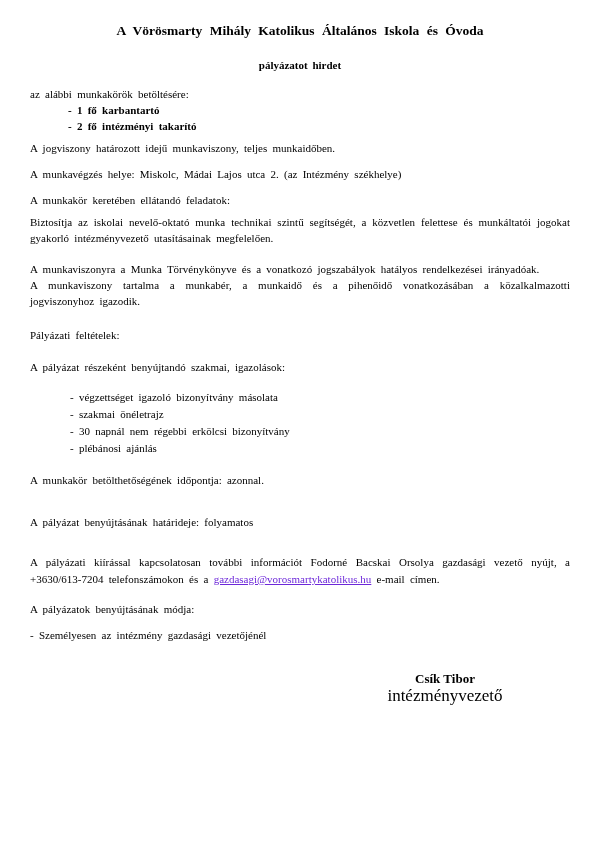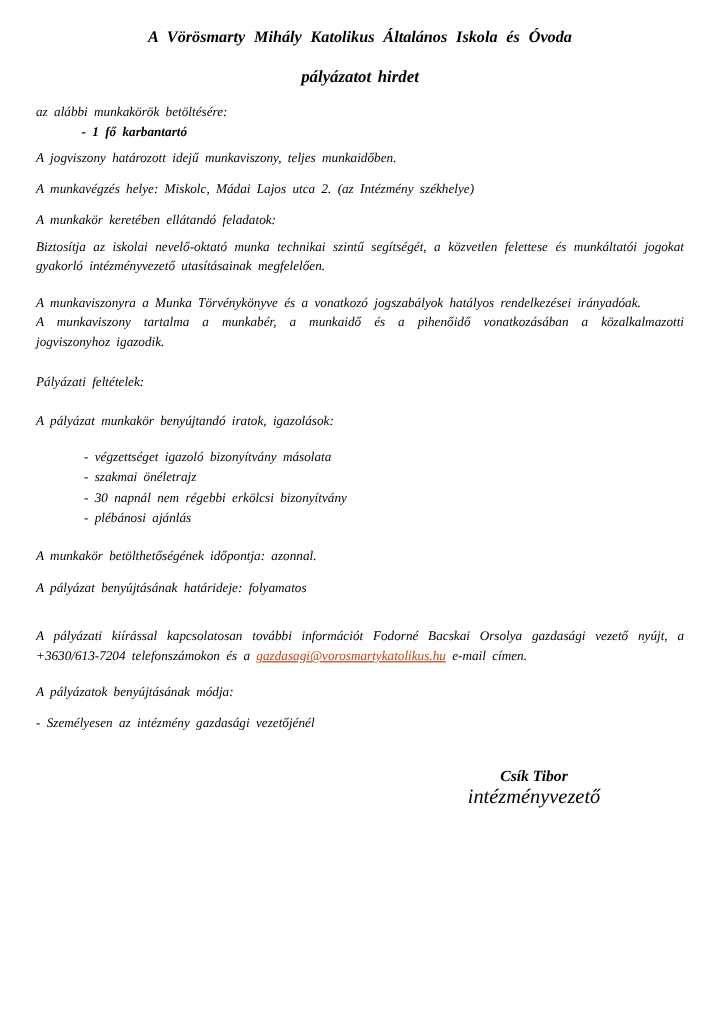--- a/index.html
+++ b/index.html
@@ -7,38 +7,37 @@
     width: 600px; height: 841px;
     background: #ffffff;
     color: #000000;
     font-family: "Liberation Serif", "DejaVu Serif", serif;
     overflow: hidden;
   }
   .page {
     box-sizing: border-box;
     width: 600px; height: 621px;
     padding: 22px 30px 0 30px;
-    font-style: italic;
   }
   p, div.t {
     margin: 0;
     font-size: 11px;
     line-height: 16px;
     word-spacing: 2.5px;
   }
   .just { text-align: justify; }
   .school-title {
     font-size: 13.5px;
     font-weight: bold;
     word-spacing: 4px;
     line-height: 18px;
     text-align: center;
   }
   .announce-title {
-    font-size: 14px;
+    font-size: 11px;
     font-weight: bold;
     line-height: 22px;
     text-align: center;
     margin-top: 14px;
     word-spacing: 2px;
   }
   .intro       { margin-top: 10px; }
   .pos-item    { padding-left: 38px; font-weight: bold; word-spacing: 3px; }
   .pos-1       { margin-top: 7px; }
   .pos-2       { margin-top: 9px; }
@@ -46,27 +45,27 @@
   .p-location  { margin-top: 10px; }
   .p-tasksh    { margin-top: 10px; }
   .p-tasksb    { margin-top: 6px; }
   .law-block   { margin-top: 15px; }
   .p-condh     { margin-top: 18px; }
   .cond-list   { margin-top: 17px; }
   .cond-list .t, .doc-list .t { padding-left: 40px; line-height: 17px; }
   .p-doch      { margin-top: 16px; }
   .doc-list    { margin-top: 14px; }
   .p-start     { margin-top: 15px; }
-  .p-deadline  { margin-top: 10px; }
+  .p-deadline  { margin-top: 26px; }
   .p-contact   { margin-top: 24px; line-height: 17px; }
   .p-methodh   { margin-top: 13px; }
   .method-list { margin-top: 10px; }
   .method-list .t { line-height: 17px; }
   a.doclink, span.doclink {
-    color: #c2410c;
+    color: #6d28d9;
     text-decoration: underline;
     cursor: pointer;
   }
   .signature {
     margin-top: 26px;
     margin-left: 335px;
     width: 160px;
     text-align: center;
   }
   .sig-name { font-weight: bold; font-size: 13px; line-height: 17px; }
@@ -77,38 +76,39 @@
 
 <div class="page">
 
   <div class="school-title">A Vörösmarty Mihály Katolikus Általános Iskola és Óvoda</div>
 
   <div class="announce-title">pályázatot hirdet</div>
 
   <p class="intro">az alábbi munkakörök betöltésére:</p>
 
   <div class="t pos-item pos-1">- 1 fő karbantartó</div>
+  <div class="t pos-item pos-2">- 2 fő intézményi takarító</div>
 
   <p class="p-employ">A jogviszony határozott idejű munkaviszony, teljes munkaidőben.</p>
 
   <p class="p-location">A munkavégzés helye: Miskolc, Mádai Lajos utca 2. (az Intézmény székhelye)</p>
 
   <p class="p-tasksh">A munkakör keretében ellátandó feladatok:</p>
 
   <p class="p-tasksb just">Biztosítja az iskolai nevelő-oktató munka technikai szintű segítségét, a közvetlen felettese és munkáltatói jogokat gyakorló intézményvezető utasításainak megfelelően.</p>
 
   <div class="law-block">
     <p class="just">A munkaviszonyra a Munka Törvénykönyve és a vonatkozó jogszabályok hatályos rendelkezései irányadóak.</p>
     <p class="just">A munkaviszony tartalma a munkabér, a munkaidő és a pihenőidő vonatkozásában a közalkalmazotti jogviszonyhoz igazodik.</p>
   </div>
 
   <p class="p-condh">Pályázati feltételek:</p>
 
 
-  <p class="p-doch">A pályázat munkakör benyújtandó iratok, igazolások:</p>
+  <p class="p-doch">A pályázat részeként benyújtandó szakmai, igazolások:</p>
 
   <div class="doc-list">
     <div class="t">- végzettséget igazoló bizonyítvány másolata</div>
     <div class="t">- szakmai önéletrajz</div>
     <div class="t">- 30 napnál nem régebbi erkölcsi bizonyítvány</div>
     <div class="t">- plébánosi ajánlás</div>
   </div>
 
   <p class="p-start">A munkakör betölthetőségének időpontja: azonnal.</p>
 

